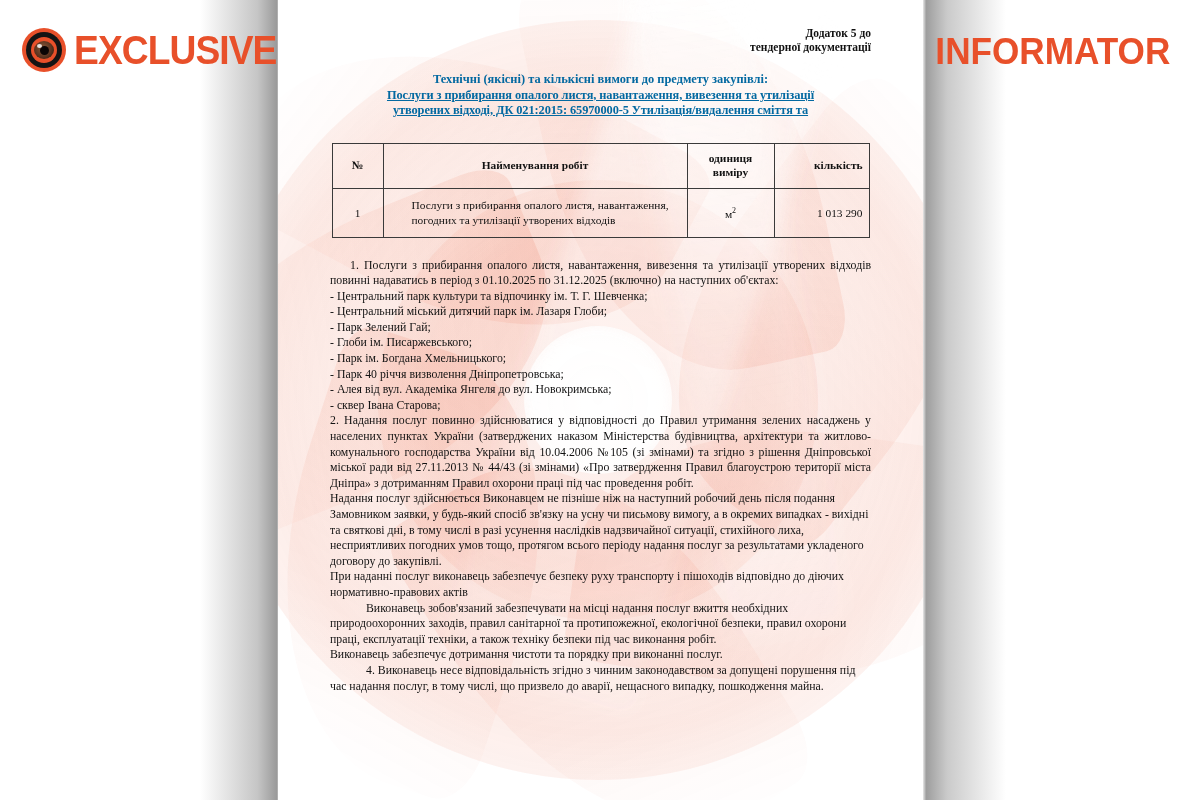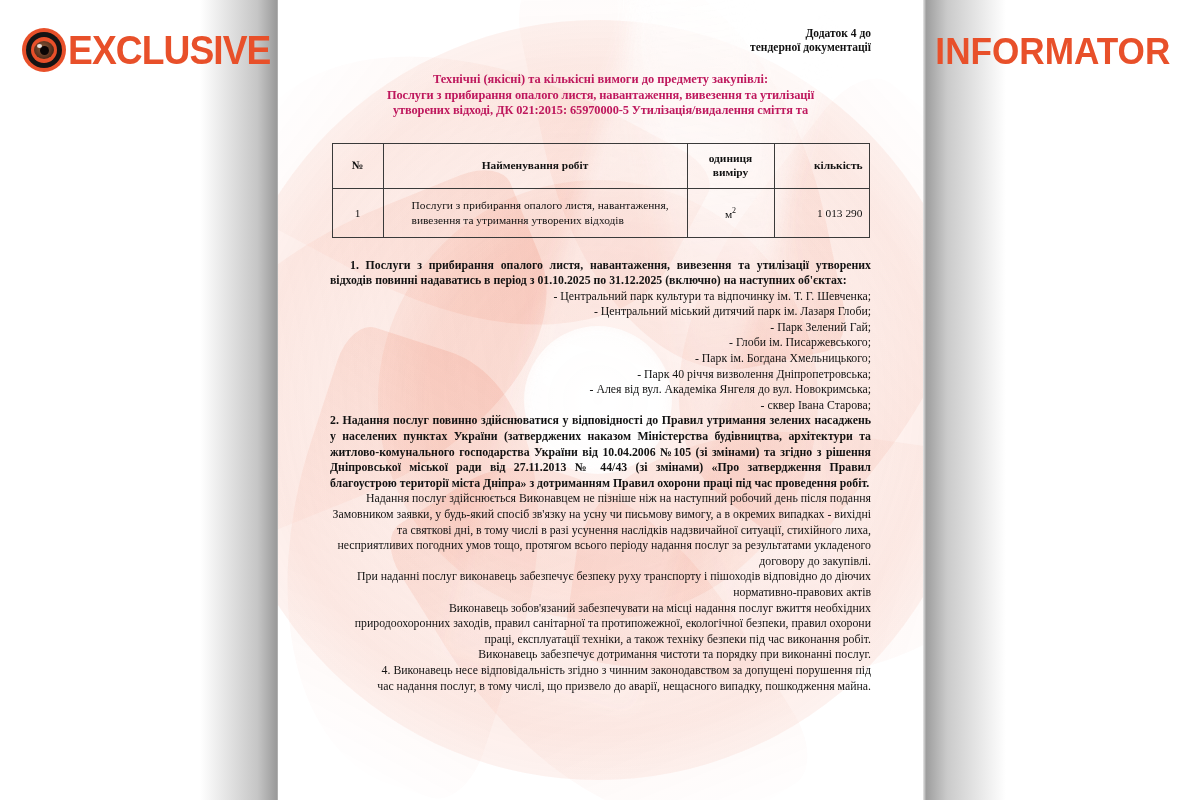--- a/index.html
+++ b/index.html
@@ -40,21 +40,21 @@
     background: linear-gradient(to left, rgba(255,255,255,0) 0%, rgba(150,150,150,0.50) 70%, rgba(120,120,120,0.72) 95%, rgba(255,255,255,0) 100%);
   }
 
   
   #logo-exclusive {
     position: absolute;
     left: 22px;
     top: 28px;
     display: flex;
     align-items: center;
-    gap: 2px;
+    gap: 8px;
     user-select: none;
   }
   .eye-icon {
     width: 44px;
     height: 44px;
     position: relative;
     flex: 0 0 auto;
   }
   .eye-icon .ring-outer {
     position: absolute;
@@ -207,26 +207,26 @@
     padding-top: 26px;
     padding-right: 0px;
   }
 
   
   #doc-title {
     text-align: center;
     font-weight: bold;
     font-size: 12.4px;
     line-height: 15.5px;
-    color: #be185d;
+    color: #0369a1;
     margin-top: 18px;
     padding: 0 8px;
   }
   #doc-title div { white-space: nowrap; }
-  #doc-title .t-wide { letter-spacing: -0.1px; }
+  #doc-title .t-wide { letter-spacing: -0.1px; text-decoration: underline; }
 
   
   #works-table {
     margin: 24px auto 0 auto;
     border-collapse: collapse;
     width: 538px;
     font-size: 11.4px;
     color: #111;
     background: rgba(255,255,255,0.0);
   }
@@ -256,25 +256,25 @@
   .sup { font-size: 8px; vertical-align: super; }
 
   
   #doc-body {
     margin-top: 20px;
     font-size: 11.8px;
     line-height: 15.6px;
     color: #121212;
   }
   #doc-body p { margin: 0; }
-  .just   { text-align: justify; text-align-last: left; font-weight: bold; }
+  .just   { text-align: justify; text-align-last: left; }
   .indent { text-indent: 20px; }
   .indent2{ text-indent: 36px; }
-  .bullet { text-align: right; }
-  .plain  { text-align: right; }
+  .bullet { text-align: left; }
+  .plain  { text-align: left; }
 </style>
 </head>
 <body>
 
 <div id="canvas">
 
   <div class="gutter gutter-left"></div>
   <div class="gutter gutter-right"></div>
 
   <div id="logo-exclusive">
@@ -304,21 +304,21 @@
       <div class="wm-blade" style="transform: rotate(308deg);"></div>
       <div class="wm-ring" id="wm-ring-mid"></div>
       <div class="wm-ring" id="wm-hole"></div>
       <div id="wm-sheen"></div>
       <div id="wm-sheen2"></div>
     </div>
 
     <div id="doc-content">
 
       <div id="doc-header">
-        <div>Додаток 4 до</div>
+        <div>Додаток 5 до</div>
         <div>тендерної документації</div>
       </div>
 
       <div id="doc-title">
         <div>Технічні (якісні) та кількісні вимоги до  предмету закупівлі:</div>
         <div class="t-wide">Послуги з прибирання опалого листя, навантаження, вивезення та утилізації</div>
         <div class="t-wide">утворених відході, ДК 021:2015: 65970000-5 Утилізація/видалення сміття та</div>
       </div>
 
       <table id="works-table">
@@ -331,21 +331,21 @@
               <div>виміру</div>
             </th>
             <th class="c-qty">кількість</th>
           </tr>
         </thead>
         <tbody>
           <tr>
             <td class="c-no">1</td>
             <td class="c-name">
               <div>Послуги з прибирання опалого листя, навантаження,</div>
-              <div>вивезення та утримання утворених відходів</div>
+              <div>погодних та утилізації утворених відходів</div>
             </td>
             <td class="c-unit"><span>м</span><span class="sup">2</span></td>
             <td class="c-qty">1 013 290</td>
           </tr>
         </tbody>
       </table>
 
       <div id="doc-body">
         <p class="just indent">1. Послуги з прибирання опалого листя, навантаження, вивезення та утилізації утворених відходів повинні надаватись в період з 01.10.2025 по 31.12.2025 (включно) на наступних об'єктах:</p>
         <p class="bullet">- Центральний парк культури та відпочинку ім. Т. Г. Шевченка;</p>

